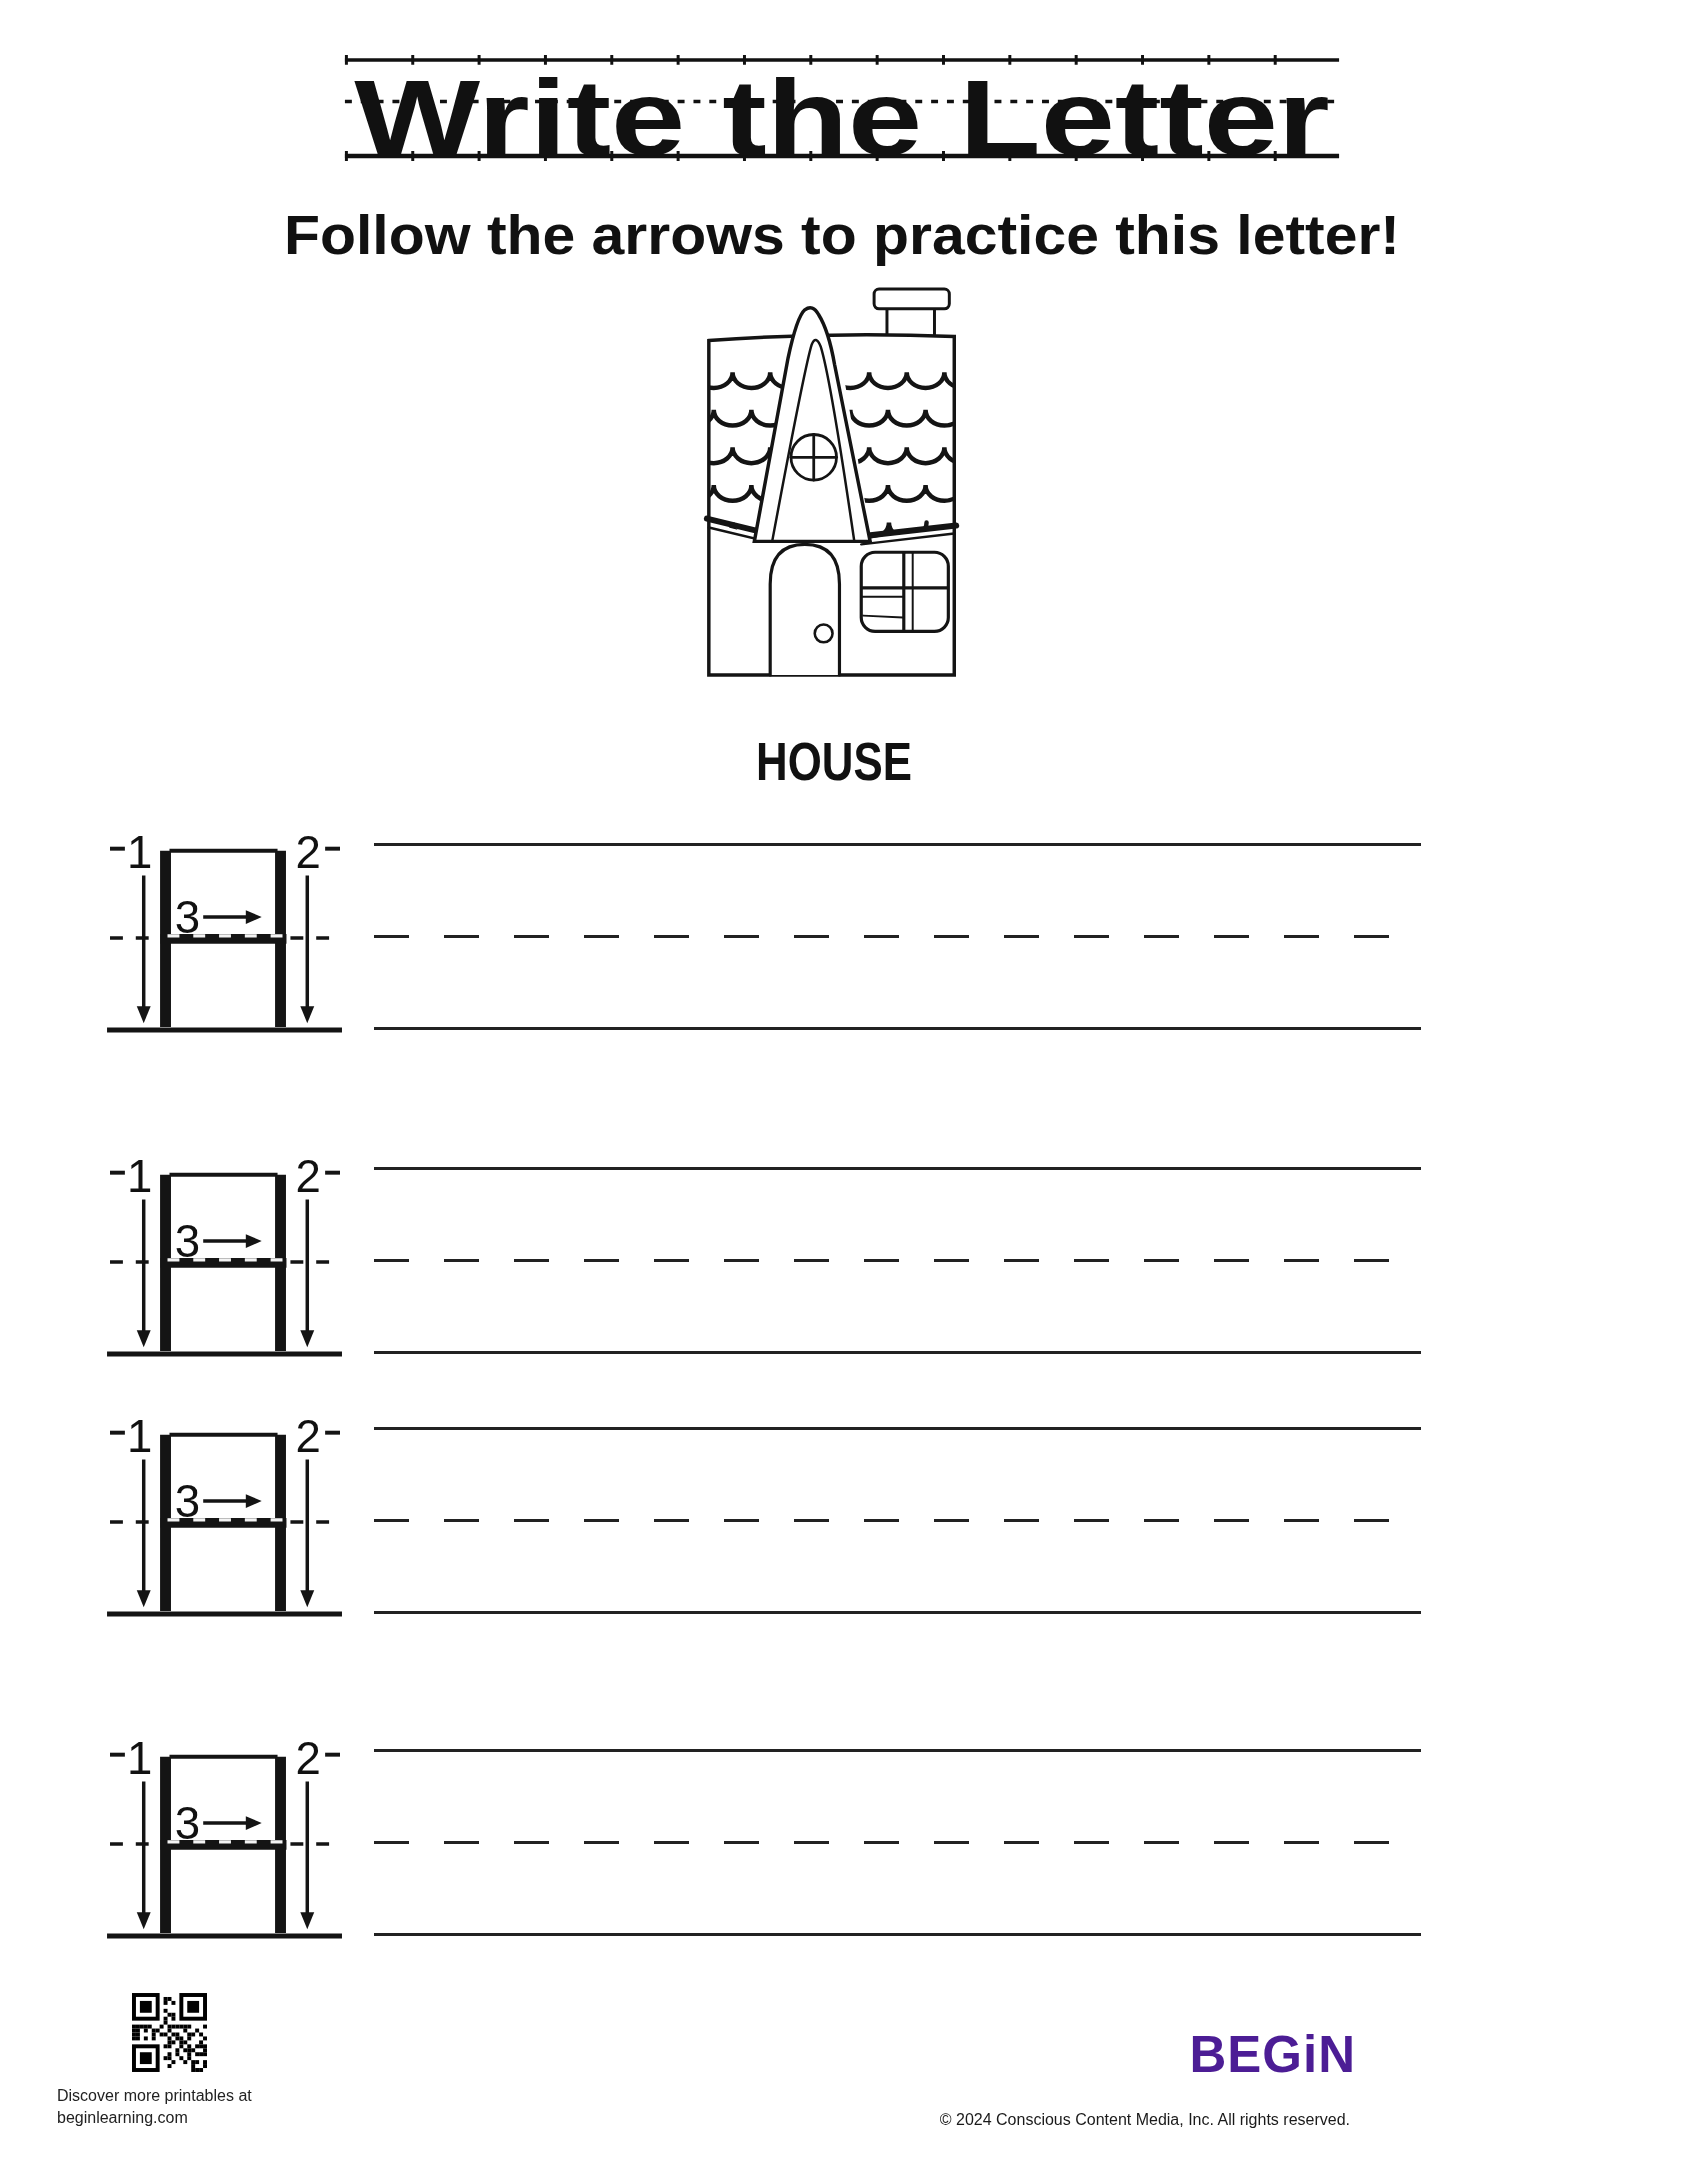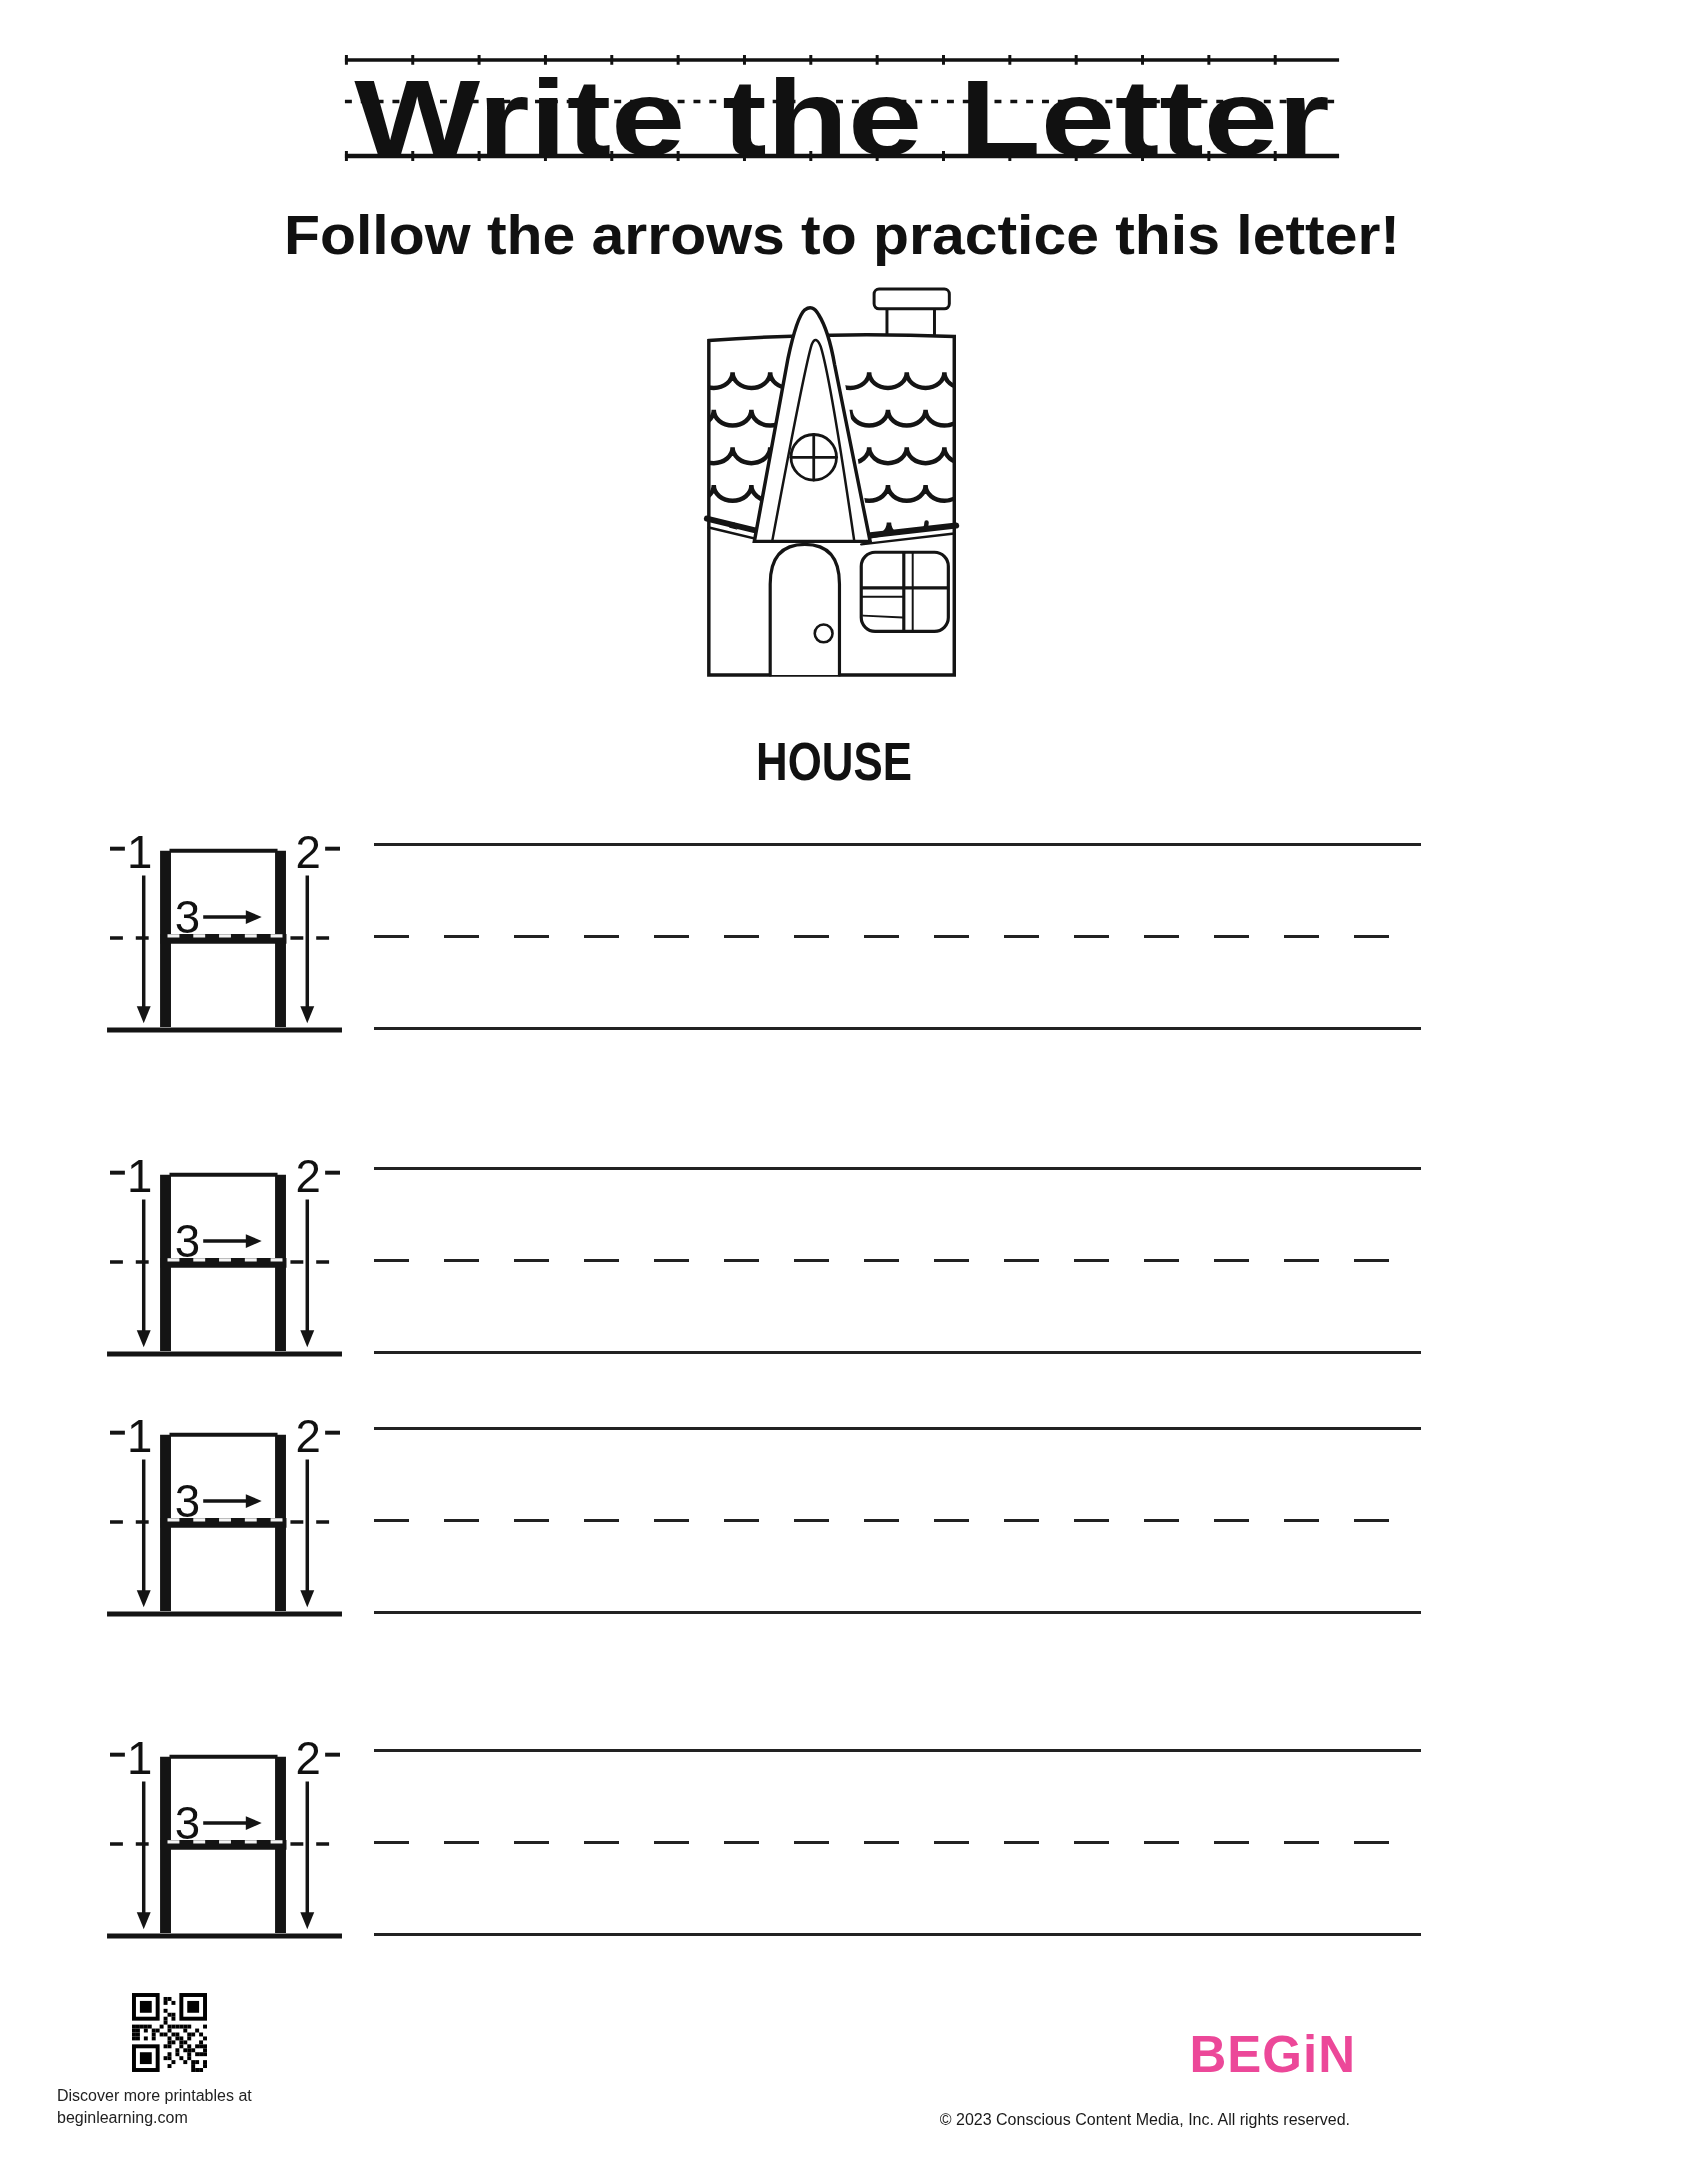--- a/index.html
+++ b/index.html
@@ -266,17 +266,17 @@
       <rect x="56" y="8" width="12" height="12" fill="#000"></rect>
       <rect x="0" y="52" width="28" height="28" fill="#000"></rect>
       <rect x="4" y="56" width="20" height="20" fill="#fff"></rect>
       <rect x="8" y="60" width="12" height="12" fill="#000"></rect>
     </svg>
   <div class="discover">
     <div>Discover more printables at</div>
     <div>beginlearning.com</div>
   </div>
 
-  <div class="brand" style="color: #ec4899; margin-left: 18px;">BEGiN</div>
-  <div class="copyright">© 2023 Conscious Content Media, Inc. All rights reserved.</div>
+  <div class="brand" style="color: #4c1d95; margin-left: 18px;">BEGiN</div>
+  <div class="copyright">© 2024 Conscious Content Media, Inc. All rights reserved.</div>
 
 </div>
 
 
 </body></html>

